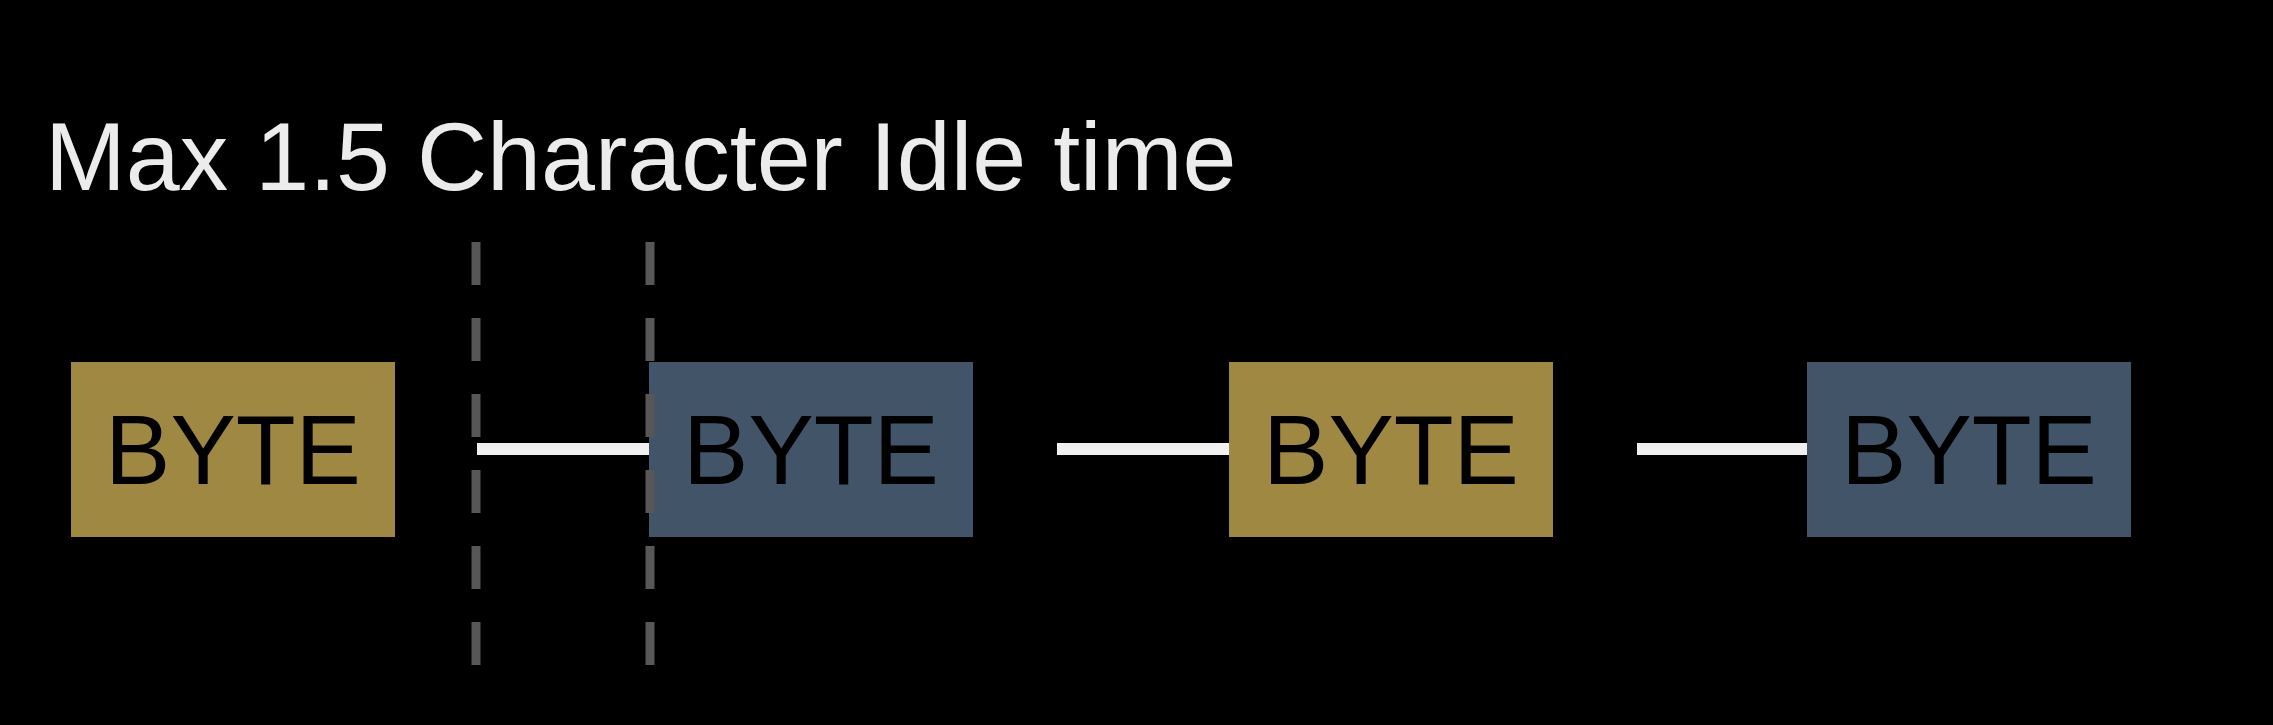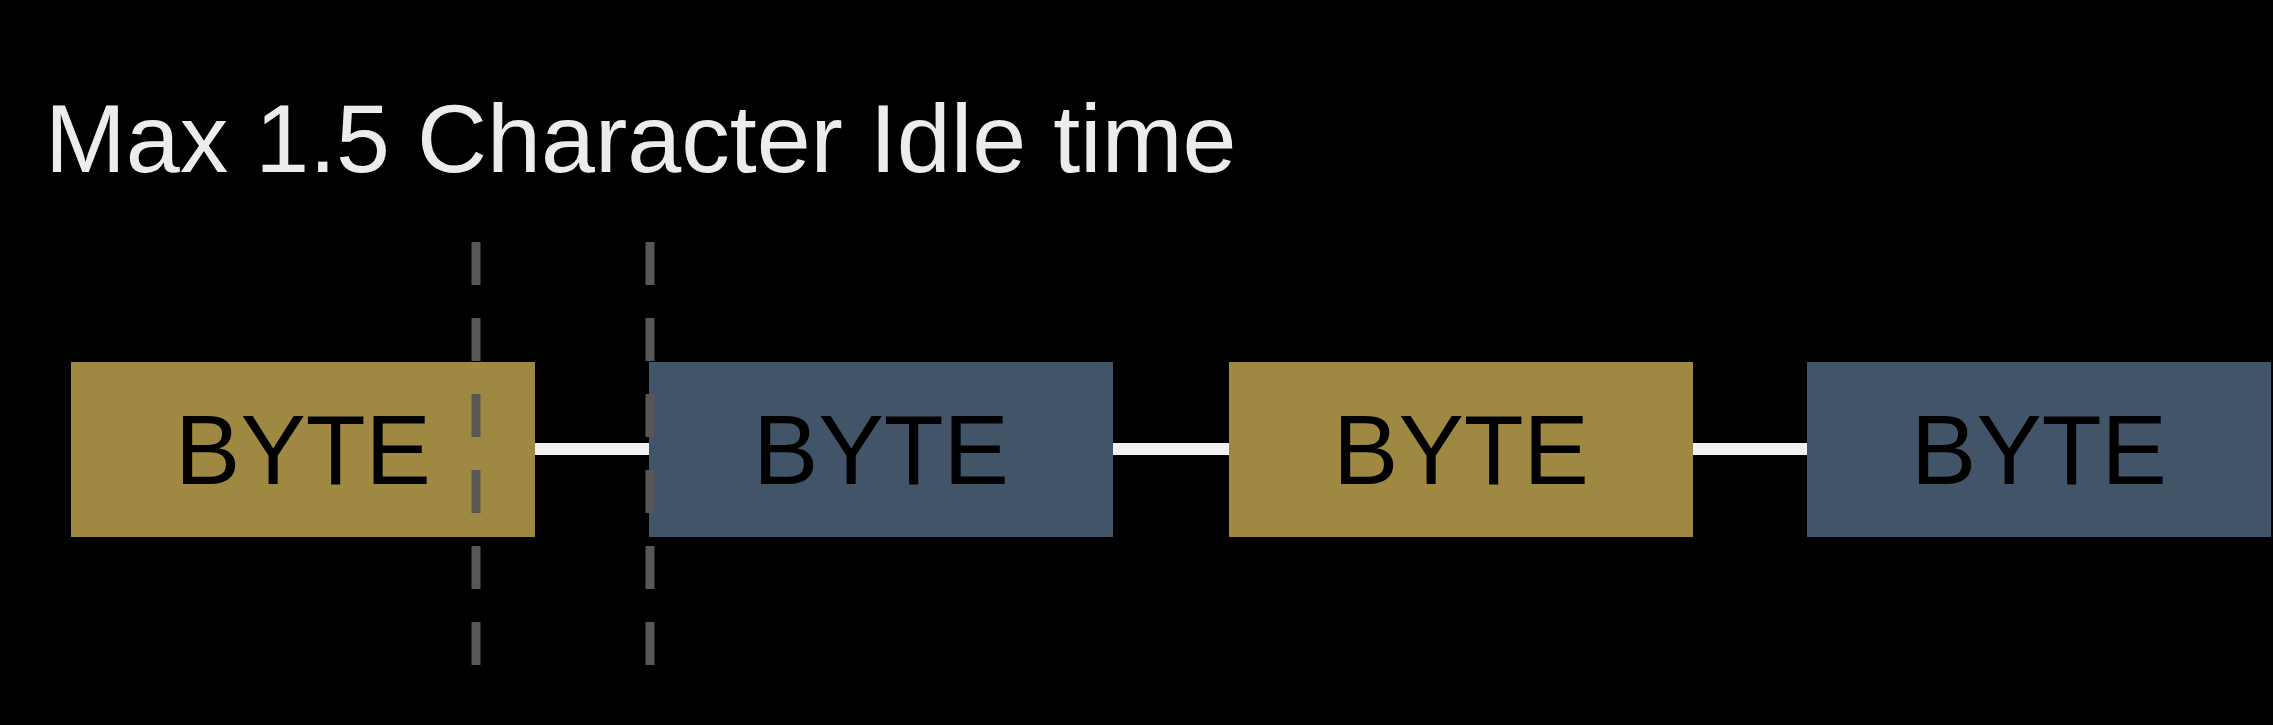--- a/index.html
+++ b/index.html
@@ -11,31 +11,31 @@
     position: relative;
     width: 2273px;
     height: 725px;
     background: var(--background, #000000);
     overflow: hidden;
     font-family: "Liberation Sans", sans-serif;
   }
   .title {
     position: absolute;
     left: 45px;
-    top: 90px;
+    top: 108px;
     font-size: 97px;
     line-height: 1;
     letter-spacing: 0;
     color: var(--title-color, #ececec);
     white-space: nowrap;
   }
   .byte {
     position: absolute;
     top: 362px;
-    width: 464px;
+    width: 324px;
     height: 175px;
     display: flex;
     align-items: center;
     justify-content: center;
     z-index: 2;
   }
   .byte .byte-label {
     font-size: 98px;
     line-height: 1;
     color: var(--byte-text, #000000);

